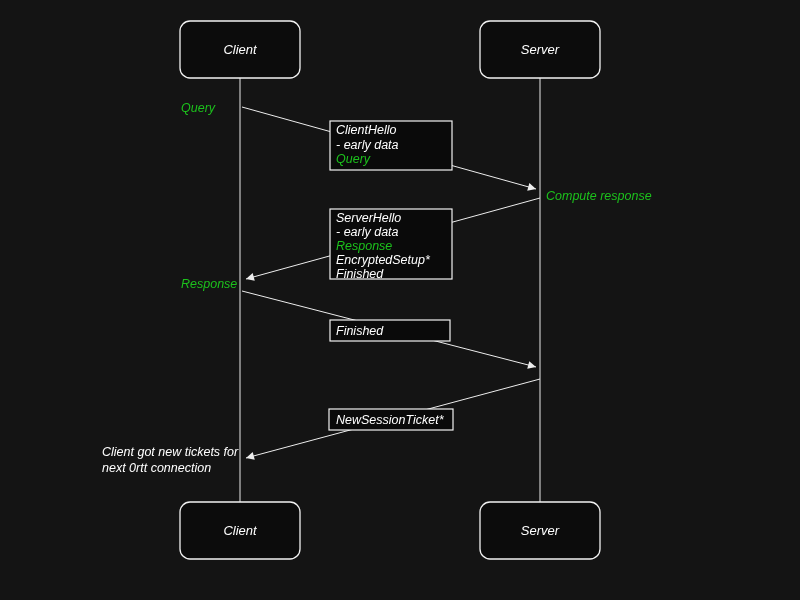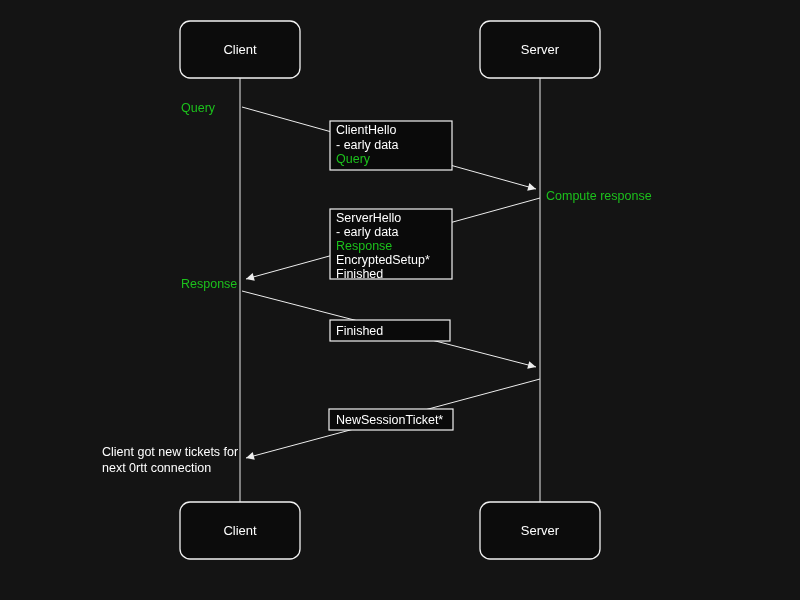--- a/index.html
+++ b/index.html
@@ -2,21 +2,21 @@
 <html><head>
 <meta charset="utf-8">
 <style>
   html, body { margin: 0; padding: 0; }
   body {
     width: 800px; height: 600px;
     background: #141414;
     font-family: "Liberation Sans", sans-serif;
     overflow: hidden;
   }
-  .stage { position: relative; width: 800px; height: 448px; background: #141414; }
+  .stage { position: relative; width: 800px; height: 448px; background: #141414; font-style: italic; }
   svg text {
     font-family: "Liberation Sans", sans-serif;
     fill: #ffffff;
     font-size: 12.5px;
   }
   svg text.actor-label { font-size: 13px; text-anchor: middle; }
   svg text.green { fill: #1cc11c; }
   .lifeline { stroke: #e9e9e9; stroke-width: 1; }
   .msg-arrow { stroke: #ededed; stroke-width: 1; }
   .actor-box { fill: #0c0c0c; stroke: #f2f2f2; stroke-width: 1.3; }

